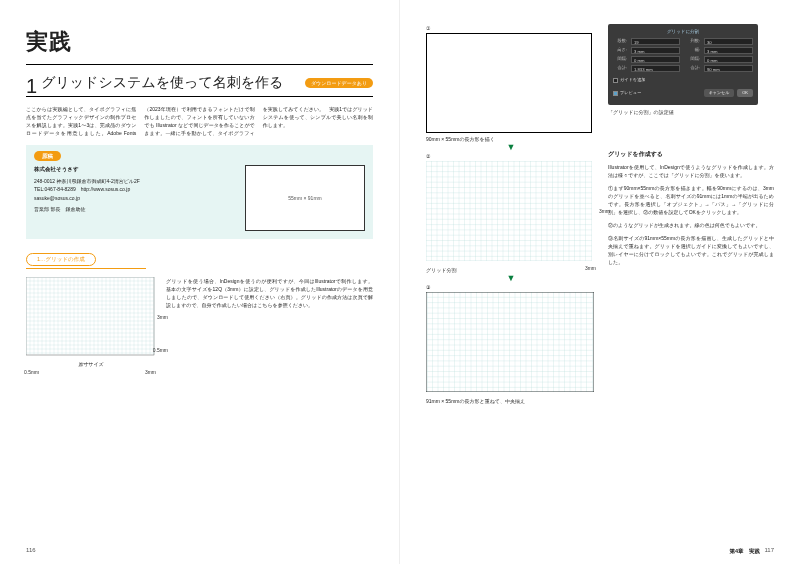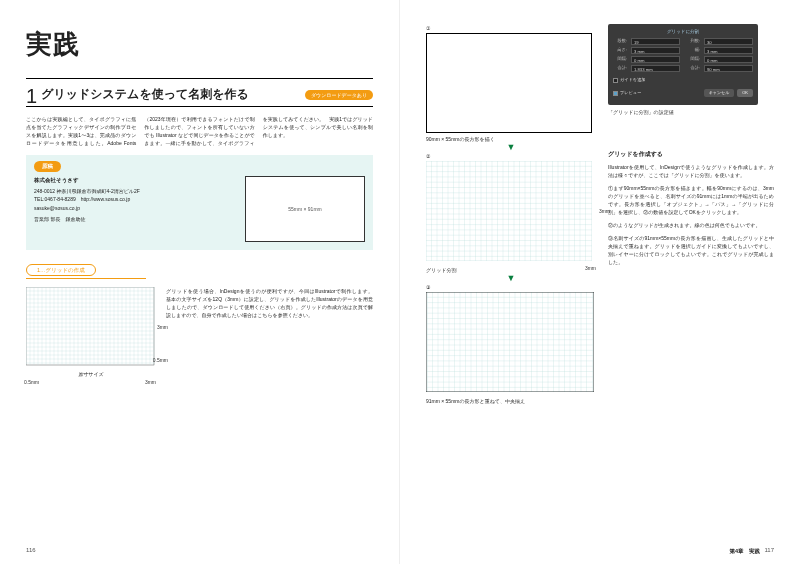--- a/index.html
+++ b/index.html
@@ -10,26 +10,26 @@
     --grid:#b6dedb;
     --dlg:#3a3a3a;
     --dlg-accent:#5aa0c8;
   }
   *{box-sizing:border-box;}
   body{margin:0;font-family:"Hiragino Kaku Gothic ProN","Yu Gothic",Meiryo,sans-serif;color:var(--ink);}
   .spread{width:800px;height:564px;background:#fff;display:flex;position:relative;font-size:5.5px;line-height:1.6;}
   .page{width:50%;height:100%;position:relative;padding:24px 26px 16px 26px;}
   .page-left{border-right:1px solid #eee;}
   
-  .hero{font-size:26px;font-weight:700;letter-spacing:1px;margin:0 0 12px;}
+  .hero{font-size:22px;font-weight:700;letter-spacing:1px;margin:0 0 5px;}
   .rule-h{border:none;border-top:1.5px solid #000;margin:0 0 6px;}
   .rule-thin{border:none;border-top:.5px solid #000;margin:0 0 8px;}
   .sec-head{display:flex;align-items:flex-end;gap:4px;}
   .big1{font-size:20px;font-weight:300;line-height:1;}
-  .sec-title{font-size:12px;font-weight:700;padding-bottom:2px;}
+  .sec-title{font-size:14px;font-weight:400;padding-bottom:2px;}
   .pill{margin-left:auto;background:var(--accent);color:#fff;border-radius:7px;font-size:5px;padding:1px 6px;align-self:center;}
   .intro{columns:3;column-gap:8px;margin:8px 0;font-size:5px;text-align:justify;}
   .card{background:var(--pale);padding:6px 8px 8px;margin-top:4px;position:relative;}
   .card-badge{display:inline-block;background:var(--accent);color:#fff;font-size:5.5px;font-weight:700;padding:1px 8px;border-radius:8px;margin-bottom:4px;}
   .card-body{display:flex;gap:10px;}
   .card-text{flex:1;font-size:5px;line-height:1.7;}
   .card-text b{font-size:5.5px;display:block;margin-bottom:2px;}
   .bc{width:120px;height:66px;background:#fff;border:.4px solid #333;display:flex;align-items:center;justify-content:center;font-size:5px;color:#555;}
   .sub-pill{display:inline-block;background:#fff;border:.5px solid var(--accent);color:var(--accent);font-size:5.5px;padding:1px 10px;border-radius:8px;margin:14px 0 0;}
   .sub-rule{border:none;border-top:.5px solid var(--accent);margin:2px 0 8px;width:120px;}

